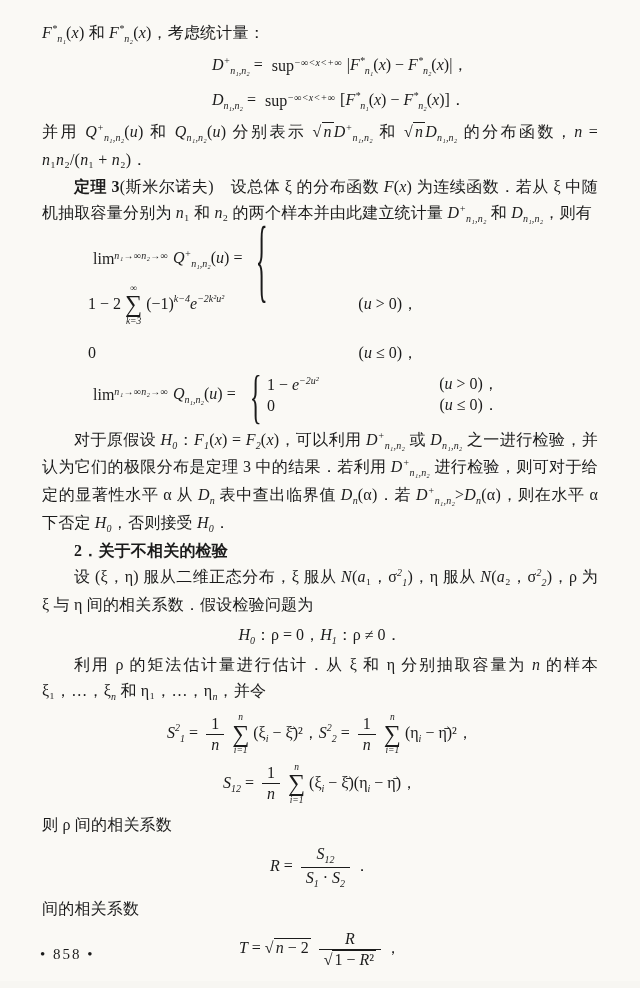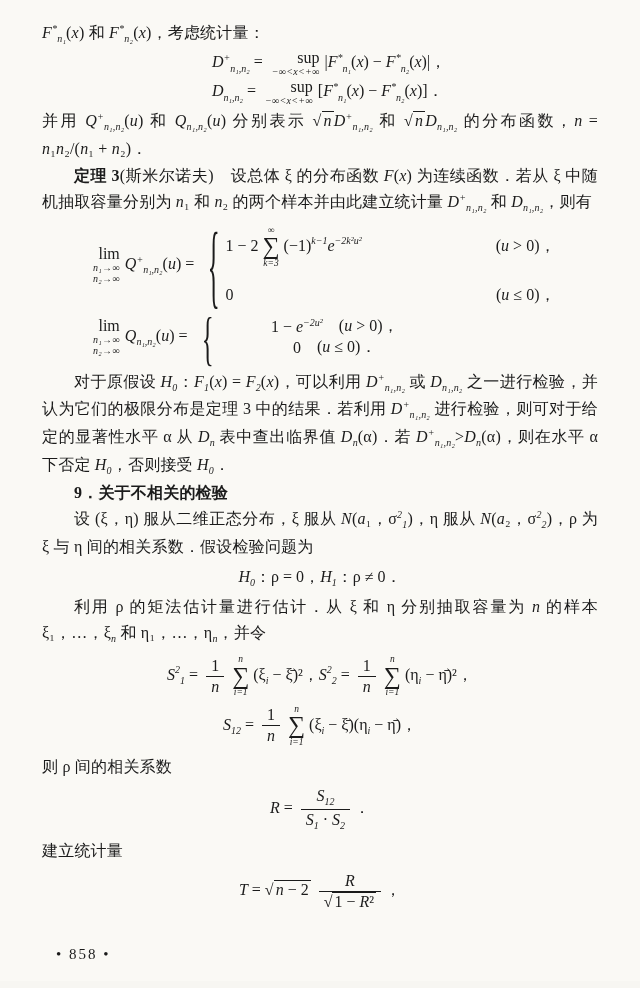--- a/index.html
+++ b/index.html
@@ -18,42 +18,42 @@
   .para { margin:0; font-size:16px; line-height:1.66; text-align:justify; letter-spacing:.2px; }
   .indent { text-indent:2em;font-family:Liberation Serif, serif; }
   .bold { font-weight:bold; }
   .disp { margin:6px 0; font-size:16px; text-align:center; }
   .disp.eqs { margin:2px 0 2px 60px; text-align:left; padding-left:110px; }
   .disp.left { text-align:left; padding-left:46px; margin:8px 0; }
   sub, sup { font-style:italic; }
   sub { font-size:10px; }
   sup { font-size:10px; }
   
-  .mop { display:inline-flex; flex-direction:column; align-items:flex-end; vertical-align:middle; line-height:1.05; margin:0 5px; }
+  .mop { display:inline-flex; flex-direction:row; align-items:flex-start; vertical-align:middle; line-height:1.05; margin:8px 5px; }
   .mm { font-size:16px; font-style:normal; }
   .mu { font-size:10px; font-style:italic; letter-spacing:.3px; white-space:nowrap; }
   
   .bigop { display:inline-flex; flex-direction:column; align-items:center; vertical-align:middle; line-height:1; margin:0 4px; }
   .bs { font-size:24px; line-height:.95; font-style:normal; }
   .bt2, .bb { font-size:9.5px; font-style:italic; line-height:1.1; }
   
   .frac { display:inline-flex; flex-direction:column; align-items:center; vertical-align:middle; line-height:1.25; margin:0 4px; }
   .fn { padding:0 5px; }
   .fd { border-top:1.4px solid #1b1b1b; padding:0 5px; }
   
   .brace { display:inline-block; vertical-align:middle; font-size:40px; font-weight:300; transform:scale(.62,2.35); transform-origin:center; margin:0 2px 0 6px; }
   .brace.sm { transform:scale(.62,1.5); }
   .cases { display:inline-flex; flex-direction:column; vertical-align:middle; text-align:left; }
   .crow { display:flex; justify-content:space-between; align-items:center; gap:16px; }
   .cases.tall { width:330px; }
   .cases.tall .crow:first-child { margin-bottom:16px; }
-  .cases.sm2 { width:232px;align-items:center; }
+  .cases.sm2 { width:232px; }
   
   .ol { border-top:1.2px solid #1b1b1b; padding:0 2px; }
-  .footer { position:absolute; left:56px; bottom:18px; font-size:15px; letter-spacing:2px; }
+  .footer { position:absolute; left:40px; bottom:18px; font-size:15px; letter-spacing:2px; }
 </style>
 </head>
 <body>
 
 <div class="page">
 
   <p class="para"><i>F</i><sup>*</sup><sub>n₁</sub>(<i>x</i>) 和 <i>F</i><sup>*</sup><sub>n₂</sub>(<i>x</i>)，考虑统计量：</p>
 
   <div class="disp eqs"><i>D</i><sup>+</sup><sub>n₁,n₂</sub> = <span class="mop">
         <span class="mm">sup</span>
@@ -71,21 +71,21 @@
   <div class="disp left"><span class="mop">
         <span class="mm">lim</span>
         <span class="mu">n₁→∞</span>
         <span class="mu">n₂→∞</span>
       </span><i>Q</i><sup>+</sup><sub>n₁,n₂</sub>(<i>u</i>) = <span class="brace">{</span><span class="cases tall">
         <span class="crow">
           <span>1 − 2<span class="bigop">
               <span class="bt2">∞</span>
               <span class="bs">∑</span>
               <span class="bb">k=3</span>
-            </span>(−1)<sup>k−1</sup><i>e</i><sup>−2k²u²</sup></span>
+            </span>(−1)<sup>k−4</sup><i>e</i><sup>−2k²u²</sup></span>
           <span>(<i>u</i> &gt; 0)，</span>
         </span>
         <span class="crow">
           <span>0</span>
           <span>(<i>u</i> ≤ 0)，</span>
         </span>
       </span></div>
   <div class="disp left"><span class="mop">
         <span class="mm">lim</span>
         <span class="mu">n₁→∞</span>
@@ -96,21 +96,21 @@
           <span>(<i>u</i> &gt; 0)，</span>
         </span>
         <span class="crow">
           <span>0</span>
           <span>(<i>u</i> ≤ 0)．</span>
         </span>
       </span></div>
 
   <p class="para indent">对于原假设 <i>H</i><sub>0</sub>：<i>F</i><sub>1</sub>(<i>x</i>) = <i>F</i><sub>2</sub>(<i>x</i>)，可以利用 <i>D</i><sup>+</sup><sub>n₁,n₂</sub> 或 <i>D</i><sub>n₁,n₂</sub> 之一进行检验，并认为它们的极限分布是定理 3 中的结果．若利用 <i>D</i><sup>+</sup><sub>n₁,n₂</sub> 进行检验，则可对于给定的显著性水平 α 从 <i>D</i><sub>n</sub> 表中查出临界值 <i>D</i><sub>n</sub>(α)．若 <i>D</i><sup>+</sup><sub>n₁,n₂</sub>&gt;<i>D</i><sub>n</sub>(α)，则在水平 α 下否定 <i>H</i><sub>0</sub>，否则接受 <i>H</i><sub>0</sub>．</p>
 
-  <p class="para indent bold">9．关于不相关的检验</p>
+  <p class="para indent bold">2．关于不相关的检验</p>
 
   <p class="para indent">设 (ξ，η) 服从二维正态分布，ξ 服从 <i>N</i>(<i>a</i>₁，σ<sup>2</sup><sub>1</sub>)，η 服从 <i>N</i>(<i>a</i>₂，σ<sup>2</sup><sub>2</sub>)，ρ 为 ξ 与 η 间的相关系数．假设检验问题为</p>
 
   <div class="disp"><i>H</i><sub>0</sub>：ρ = 0，<i>H</i><sub>1</sub>：ρ ≠ 0．</div>
 
   <p class="para indent">利用 ρ 的矩法估计量进行估计．从 ξ 和 η 分别抽取容量为 <i>n</i> 的样本 ξ₁，…，ξ<sub>n</sub> 和 η₁，…，η<sub>n</sub>，并令</p>
 
   <div class="disp"><i>S</i><sup>2</sup><sub>1</sub> = <span class="frac">
         <span class="fn">1</span>
         <span class="fd"><i>n</i></span>
@@ -135,21 +135,21 @@
         <span class="bb">i=1</span>
       </span>(ξ<sub>i</sub> − ξ̄)(η<sub>i</sub> − η̄)，</div>
 
   <p class="para">则 ρ 间的相关系数</p>
 
   <div class="disp"><i>R</i> = <span class="frac">
         <span class="fn"><i>S</i><sub>12</sub></span>
         <span class="fd"><i>S</i><sub>1</sub> · <i>S</i><sub>2</sub></span>
       </span>．</div>
 
-  <p class="para">建立统计量</p>
+  <p class="para">间的相关系数</p>
 
   <div class="disp"><i>T</i> = √<span class="ol"><i>n</i> − 2</span>&nbsp;<span class="frac">
         <span class="fn"><i>R</i></span>
         <span class="fd">√<span class="ol">1 − <i>R</i>²</span></span>
       </span>，</div>
 
 
   <div class="footer">• 858 •</div>
 
 </div>

